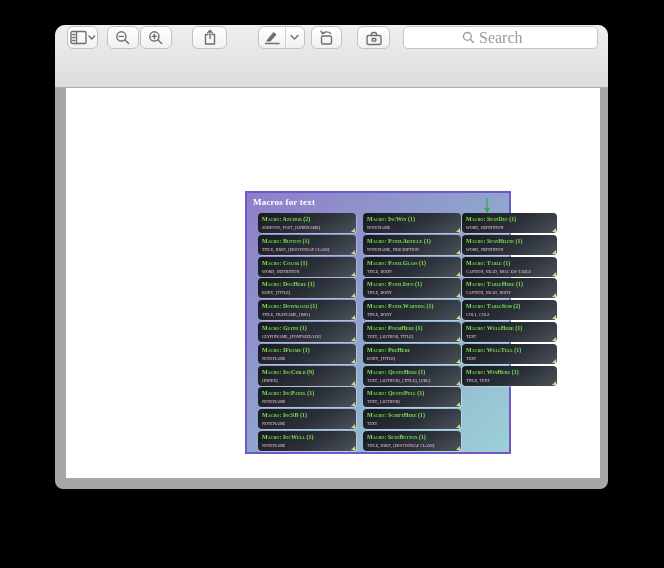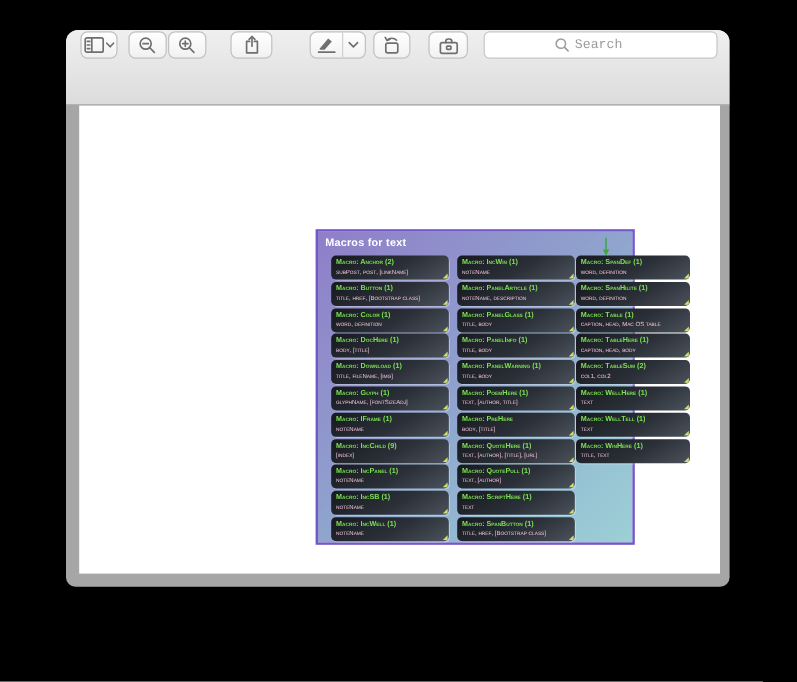--- a/index.html
+++ b/index.html
@@ -38,32 +38,33 @@
   }
   .tb-btn svg{stroke:#6f6f6f;fill:none;stroke-width:1.4;stroke-linecap:round;stroke-linejoin:round;}
   .seg-divider{width:1px;height:100%;background:#d0d0d0;}
   .search-field{
     position:absolute;top:1px;left:348px;width:195px;height:23px;box-sizing:border-box;
     background:#fff;border:1px solid #c6c6c6;border-radius:5px;
     display:flex;align-items:center;justify-content:center;gap:4px;
   }
   .search-field svg{stroke:#9b9b9b;fill:none;stroke-width:1.4;stroke-linecap:round;}
   .search-field input{
-    border:none;outline:none;font-size:11px;color:#0369a1;width:60px;
-    font-family:Liberation Mono, monospace;background:transparent;padding:0;
+    border:none;outline:none;font-size:16px;color:#0369a1;width:60px;
+    font-family:Liberation Serif, serif;background:transparent;padding:0;
   }
   .search-field input::placeholder{color:#9b9b9b;}
   
   .page{
     position:absolute;left:11px;top:63px;width:534px;height:390px;background:#ffffff;
   }
   .diagram{
-    position:absolute;left:197px;top:103px;width:266px;height:263px;box-sizing:border-box;
+    position:absolute;left:179px;top:103px;width:266px;height:263px;box-sizing:border-box;
     border:2px solid #7257c8;
     background:linear-gradient(135deg,#8f7ec9 0%,#8fa0cd 45%,#94bdd2 75%,#9dd0d6 100%);
+    font-family:Liberation Serif, serif;
   }
   .diagram-title{
     position:absolute;left:6px;top:4px;color:#ffffff;font-weight:bold;
     font-size:9px;letter-spacing:.2px;
   }
   .col{position:absolute;top:0;bottom:0;}
   .col0{left:11px;width:98px;}
   .col1{left:116px;width:98px;}
   .col2{left:215px;width:95px;}
   .macro-box{

